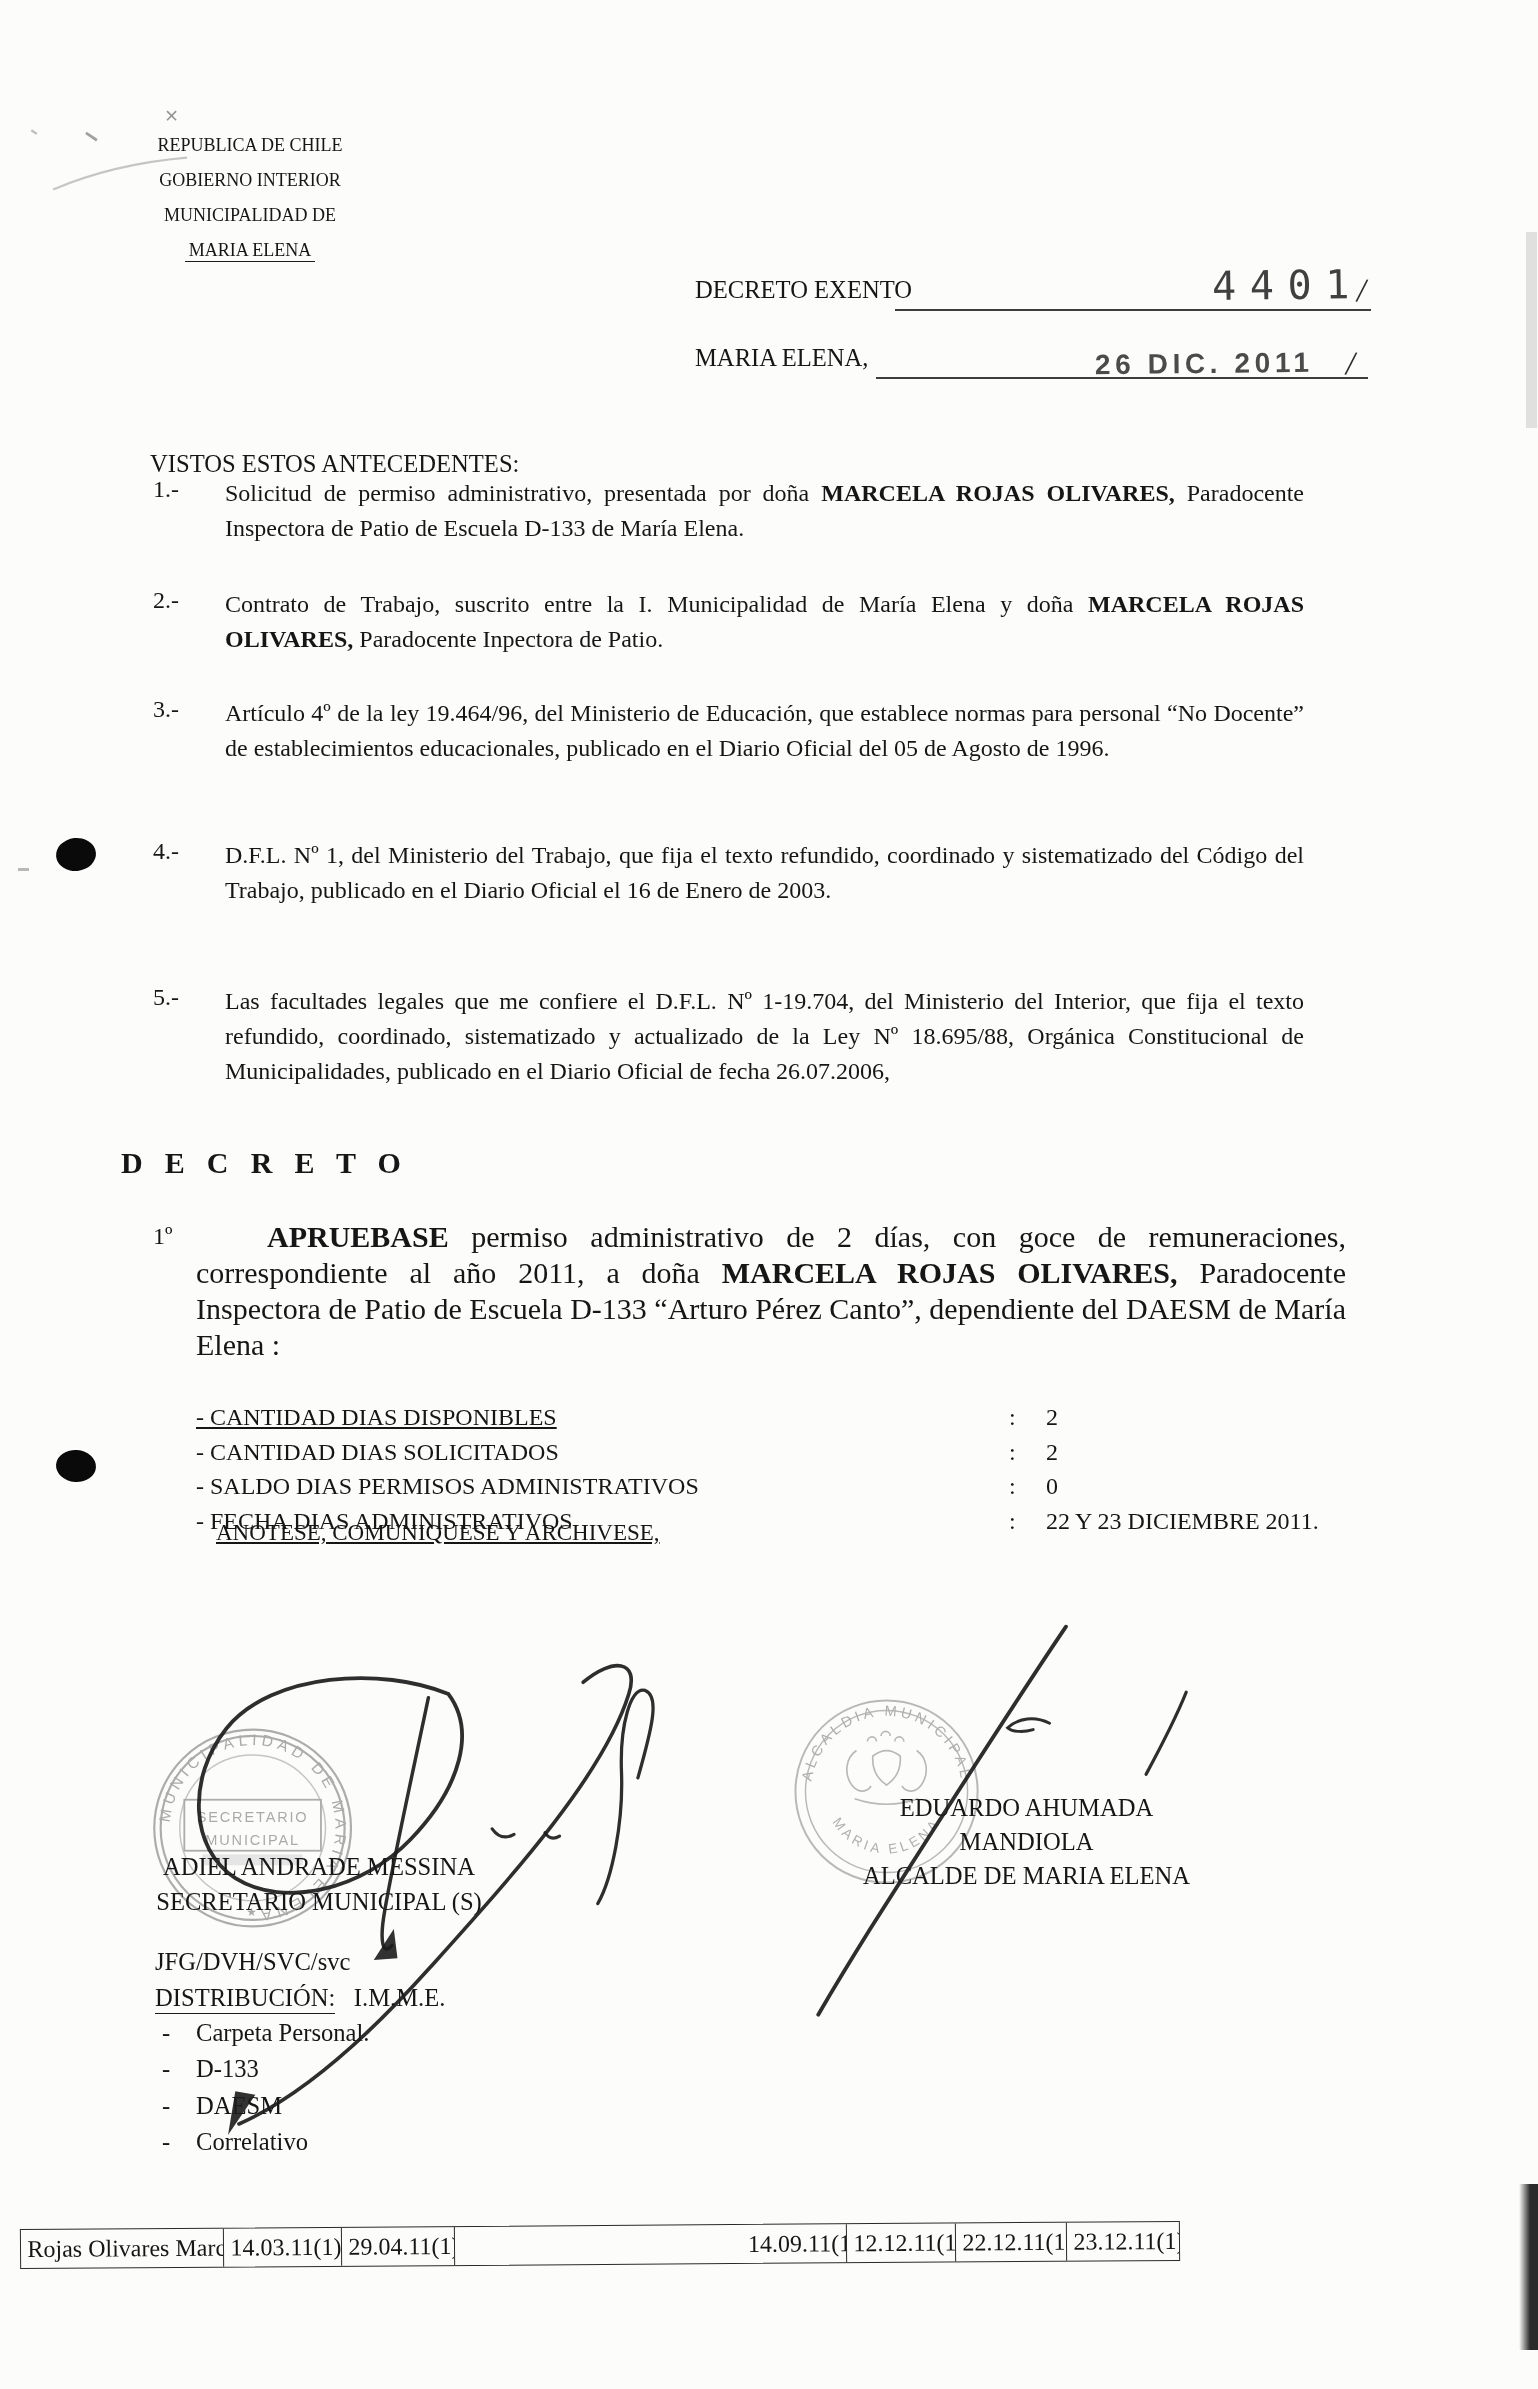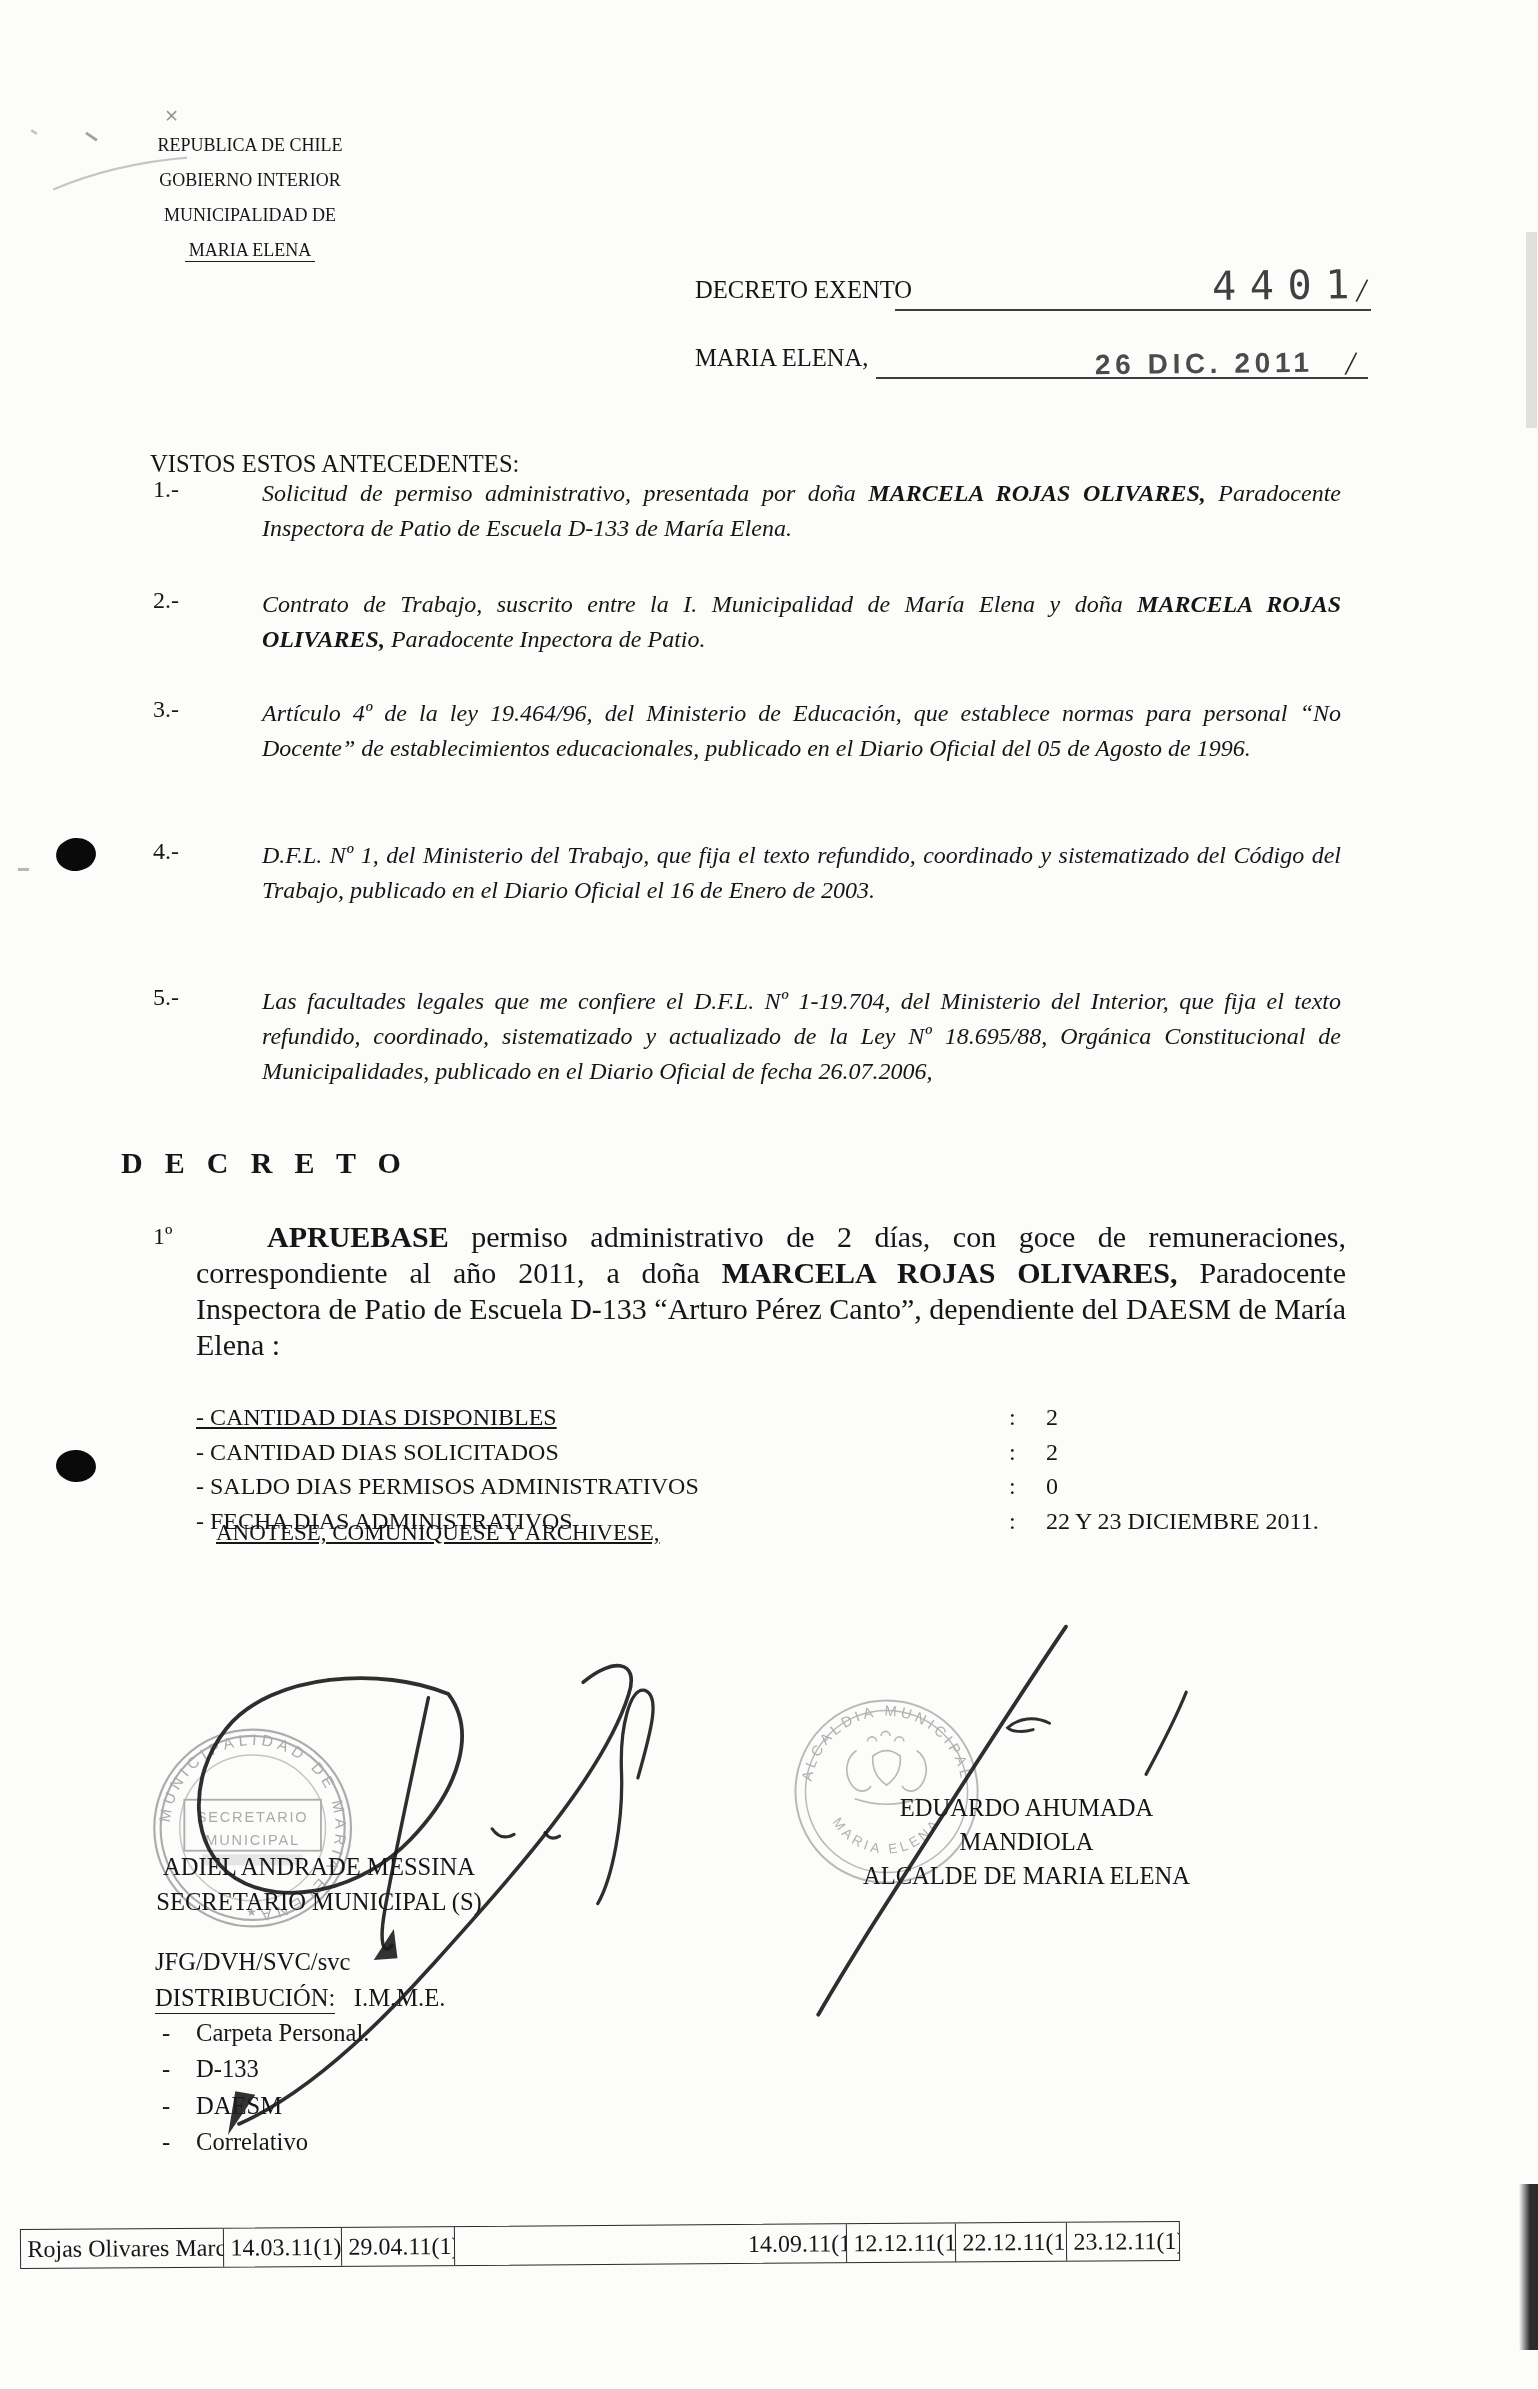--- a/index.html
+++ b/index.html
@@ -17,21 +17,21 @@
   .stamp-num{left:1212px;top:262px;font-family:"DejaVu Sans Mono",monospace;font-size:40px;
              letter-spacing:13.7px;color:#272727;opacity:.88;transform:rotate(-.8deg);z-index:2;}
   .slash{font-size:35px;font-weight:300;color:#2c2c2c;transform:rotate(8deg);z-index:2;}
   .stamp-date{left:1095px;top:348px;font-family:"Liberation Sans",sans-serif;font-size:28px;font-weight:700;
               letter-spacing:4.6px;color:#2d2d2d;opacity:.85;transform:rotate(-.6deg);z-index:2;}
 
   
   .vistos-title{left:150px;top:412px;font-size:24.6px;z-index:2;margin-top:38px;}
   .item{left:153px;width:1191px;z-index:2;}
   .item .inum{position:absolute;left:0;top:0;font-size:24px;}
-  .item .itext{margin-left:109px;width:1079px;font-size:24px;line-height:35px;text-align:justify;font-style:italic;}
+  .item .itext{margin-left:72px;width:1079px;font-size:24px;line-height:35px;text-align:justify;}
 
   .decreto-title{left:121px;top:1146px;font-size:30px;font-weight:700;letter-spacing:7.3px;z-index:2;}
 
   .res-num{left:153px;top:1223px;font-size:24px;z-index:2;}
   .res-par{left:196px;top:1219px;width:1150px;font-size:30px;line-height:36px;text-align:justify;
            text-indent:71px;z-index:2;}
 
   .drow{left:196px;width:1239px;font-size:24px;line-height:35px;z-index:2;}
   .drow .dcolon{position:absolute;left:813px;top:0;}
   .drow .dvalue{position:absolute;left:850px;top:0;}

